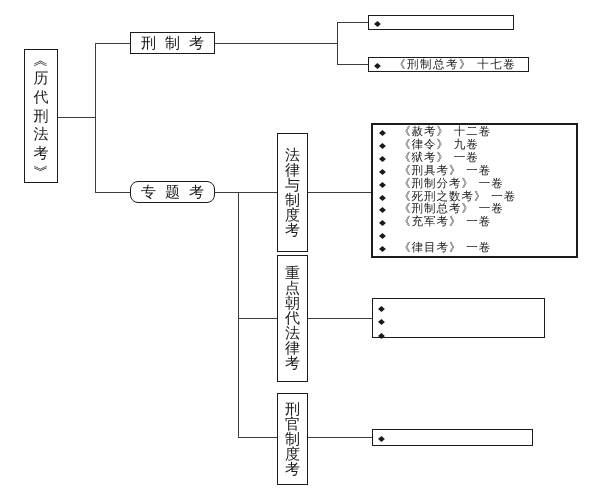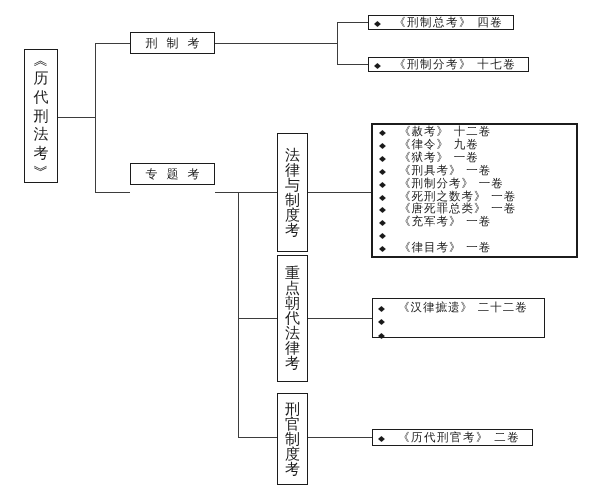--- a/index.html
+++ b/index.html
@@ -9,21 +9,21 @@
     color:#1a1a1a;overflow:hidden;
   }
   .box{position:absolute;border:1.5px solid #1c1c1c;background:#fff;box-sizing:border-box;}
   .vbox{display:flex;flex-direction:column;align-items:center;justify-content:center;}
   .vbox div{line-height:1;text-align:center;}
   .root-box{font-size:15px;}
   .root-box div{height:18.6px;display:flex;align-items:center;justify-content:center;}
   .sec-box{font-size:15px;}
   .sec-box div{display:flex;align-items:center;justify-content:center;}
   .hlabel{display:flex;align-items:center;justify-content:center;
-    font-size:12px;letter-spacing:9px;padding-left:9px;box-sizing:border-box;}
+    font-size:15px;letter-spacing:9px;padding-left:9px;box-sizing:border-box;}
   .leafbox{display:flex;align-items:center;font-size:11.5px;letter-spacing:1.5px;
     white-space:nowrap;padding-left:5px;}
   .bullet{font-size:9px;width:10px;margin-right:10px;flex:0 0 auto;letter-spacing:0;
     display:inline-block;transform:scaleY(0.85);}
   .bigbox{border-width:2px;padding:1px 2px 0 6px;font-size:11.5px;letter-spacing:1px;}
   .item{display:flex;align-items:flex-start;line-height:11.9px;}
   .item .bullet{margin-top:1px;}
   .item-text{white-space:pre-line;}
   .midbox{padding:2px 2px 0 5px;font-size:11.5px;letter-spacing:1px;}
   .midbox .item{line-height:12.4px;}
@@ -55,30 +55,29 @@
       <div>历</div>
       <div>代</div>
       <div>刑</div>
       <div>法</div>
       <div>考</div>
       <div>︾</div>
     </div>
 
   <div class="box hlabel" style="left:130px;top:32px;width:85px;height:22px;">刑制考</div>
 
-  <div class="box hlabel" style="left:130px;top:163px;width:85px;height:22px;">专题考</div>
+  <div class="box hlabel" style="left:130px;top:181px;width:85px;height:22px;border-radius:8px;">专题考</div>
 
   <div class="box leafbox" style="left:368px;top:15px;width:146px;height:15px;">
     <span class="bullet">◆</span>
-    <span class="item-text">《刑制总考》 四卷</span>
   </div>
 
   <div class="box leafbox" style="left:368px;top:57px;width:161px;height:15px;">
     <span class="bullet">◆</span>
-    <span class="item-text">《刑制分考》 十七卷</span>
+    <span class="item-text">《刑制总考》 十七卷</span>
   </div>
 
   <div class="box vbox sec-box" style="left:277px;top:133px;width:31px;height:119px;">
       <div>法</div>
       <div>律</div>
       <div>与</div>
       <div>制</div>
       <div>度</div>
       <div>考</div>
     </div>
@@ -121,46 +120,44 @@
     <div class="item">
       <span class="bullet">◆</span>
       <span class="item-text">《刑制分考》 一卷</span>
     </div>
     <div class="item">
       <span class="bullet">◆</span>
       <span class="item-text">《死刑之数考》 一卷</span>
     </div>
     <div class="item">
       <span class="bullet">◆</span>
-      <span class="item-text">《唐死罪总类》 一卷</span>
+      <span class="item-text">《刑制总考》 一卷</span>
     </div>
     <div class="item">
       <span class="bullet">◆</span>
       <span class="item-text">《充军考》 一卷</span>
     </div>
     <div class="item">
       <span class="bullet">◆</span>
     </div>
     <div class="item">
       <span class="bullet">◆</span>
       <span class="item-text">《律目考》 一卷</span>
     </div>
   </div>
 
   <div class="box midbox" style="left:372px;top:298px;width:173px;height:40px;">
     <div class="item">
       <span class="bullet">◆</span>
-      <span class="item-text">《汉律摭遗》 二十二卷</span>
     </div>
     <div class="item">
       <span class="bullet">◆</span>
     </div>
     <div class="item">
       <span class="bullet">◆</span>
     </div>
   </div>
 
   <div class="box leafbox" style="left:372px;top:429px;width:161px;height:17px;">
     <span class="bullet">◆</span>
-    <span class="item-text">《历代刑官考》 二卷</span>
   </div>
 
 </div>
 
 </body></html>

